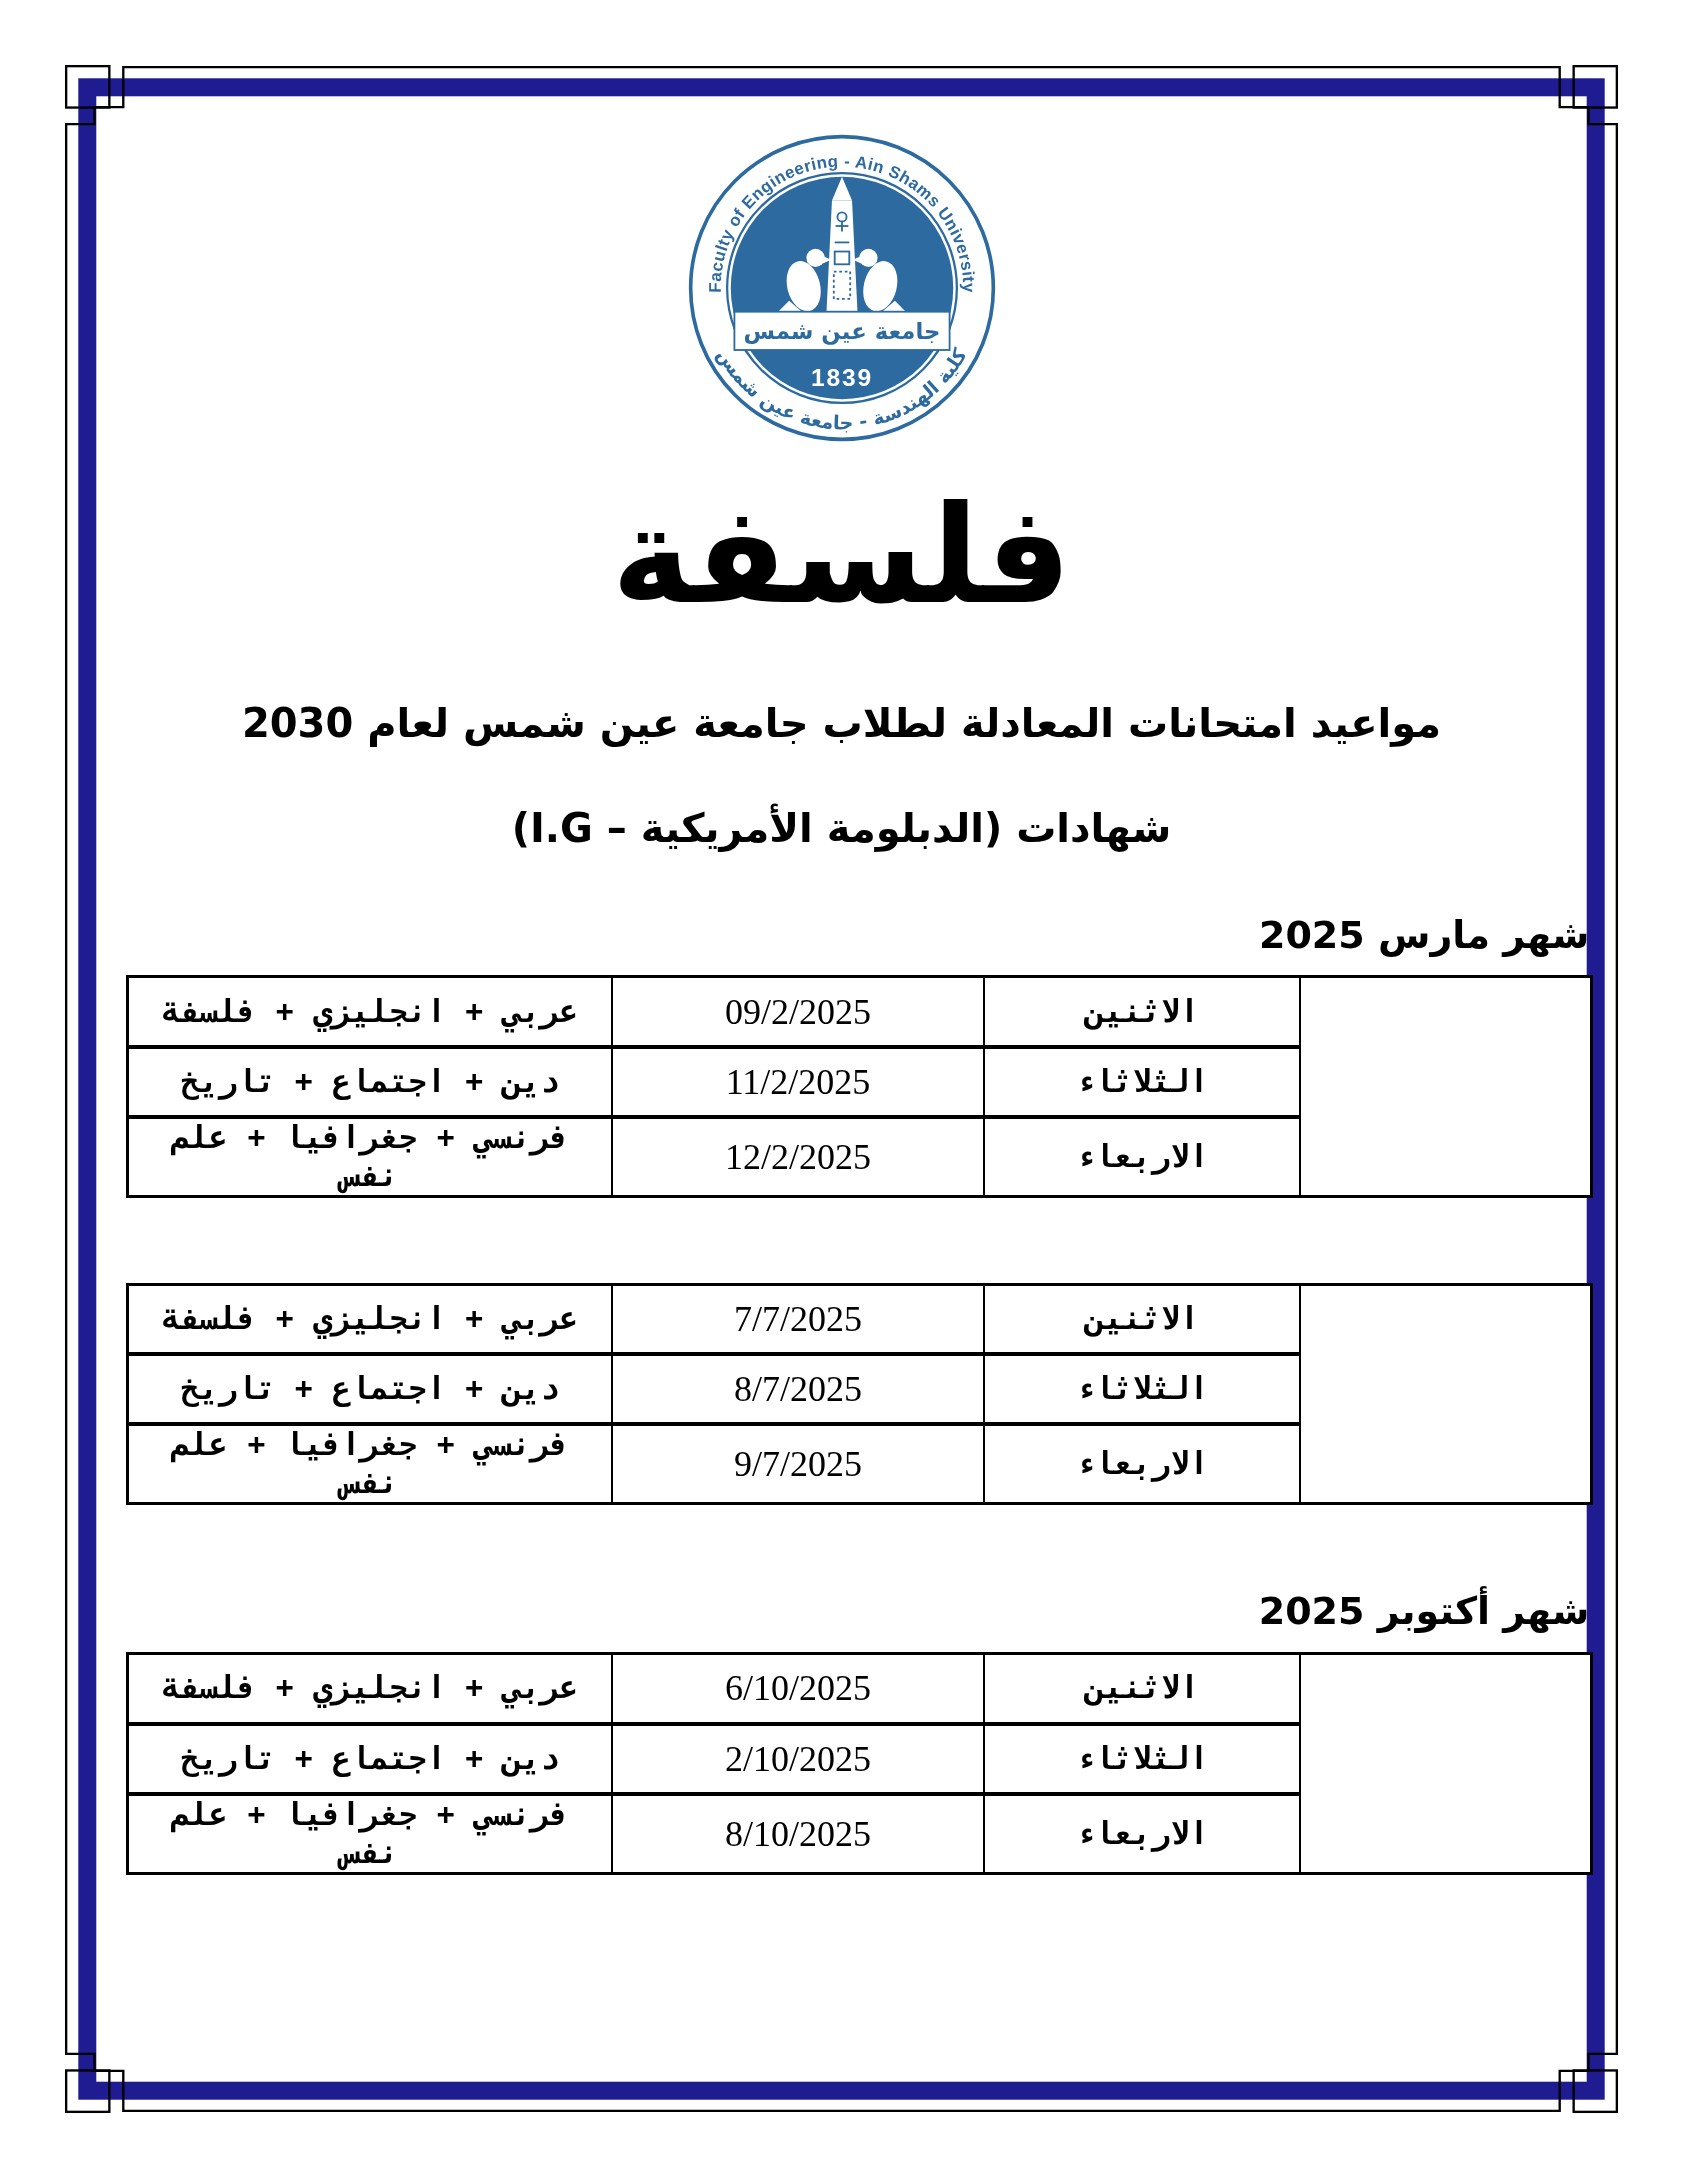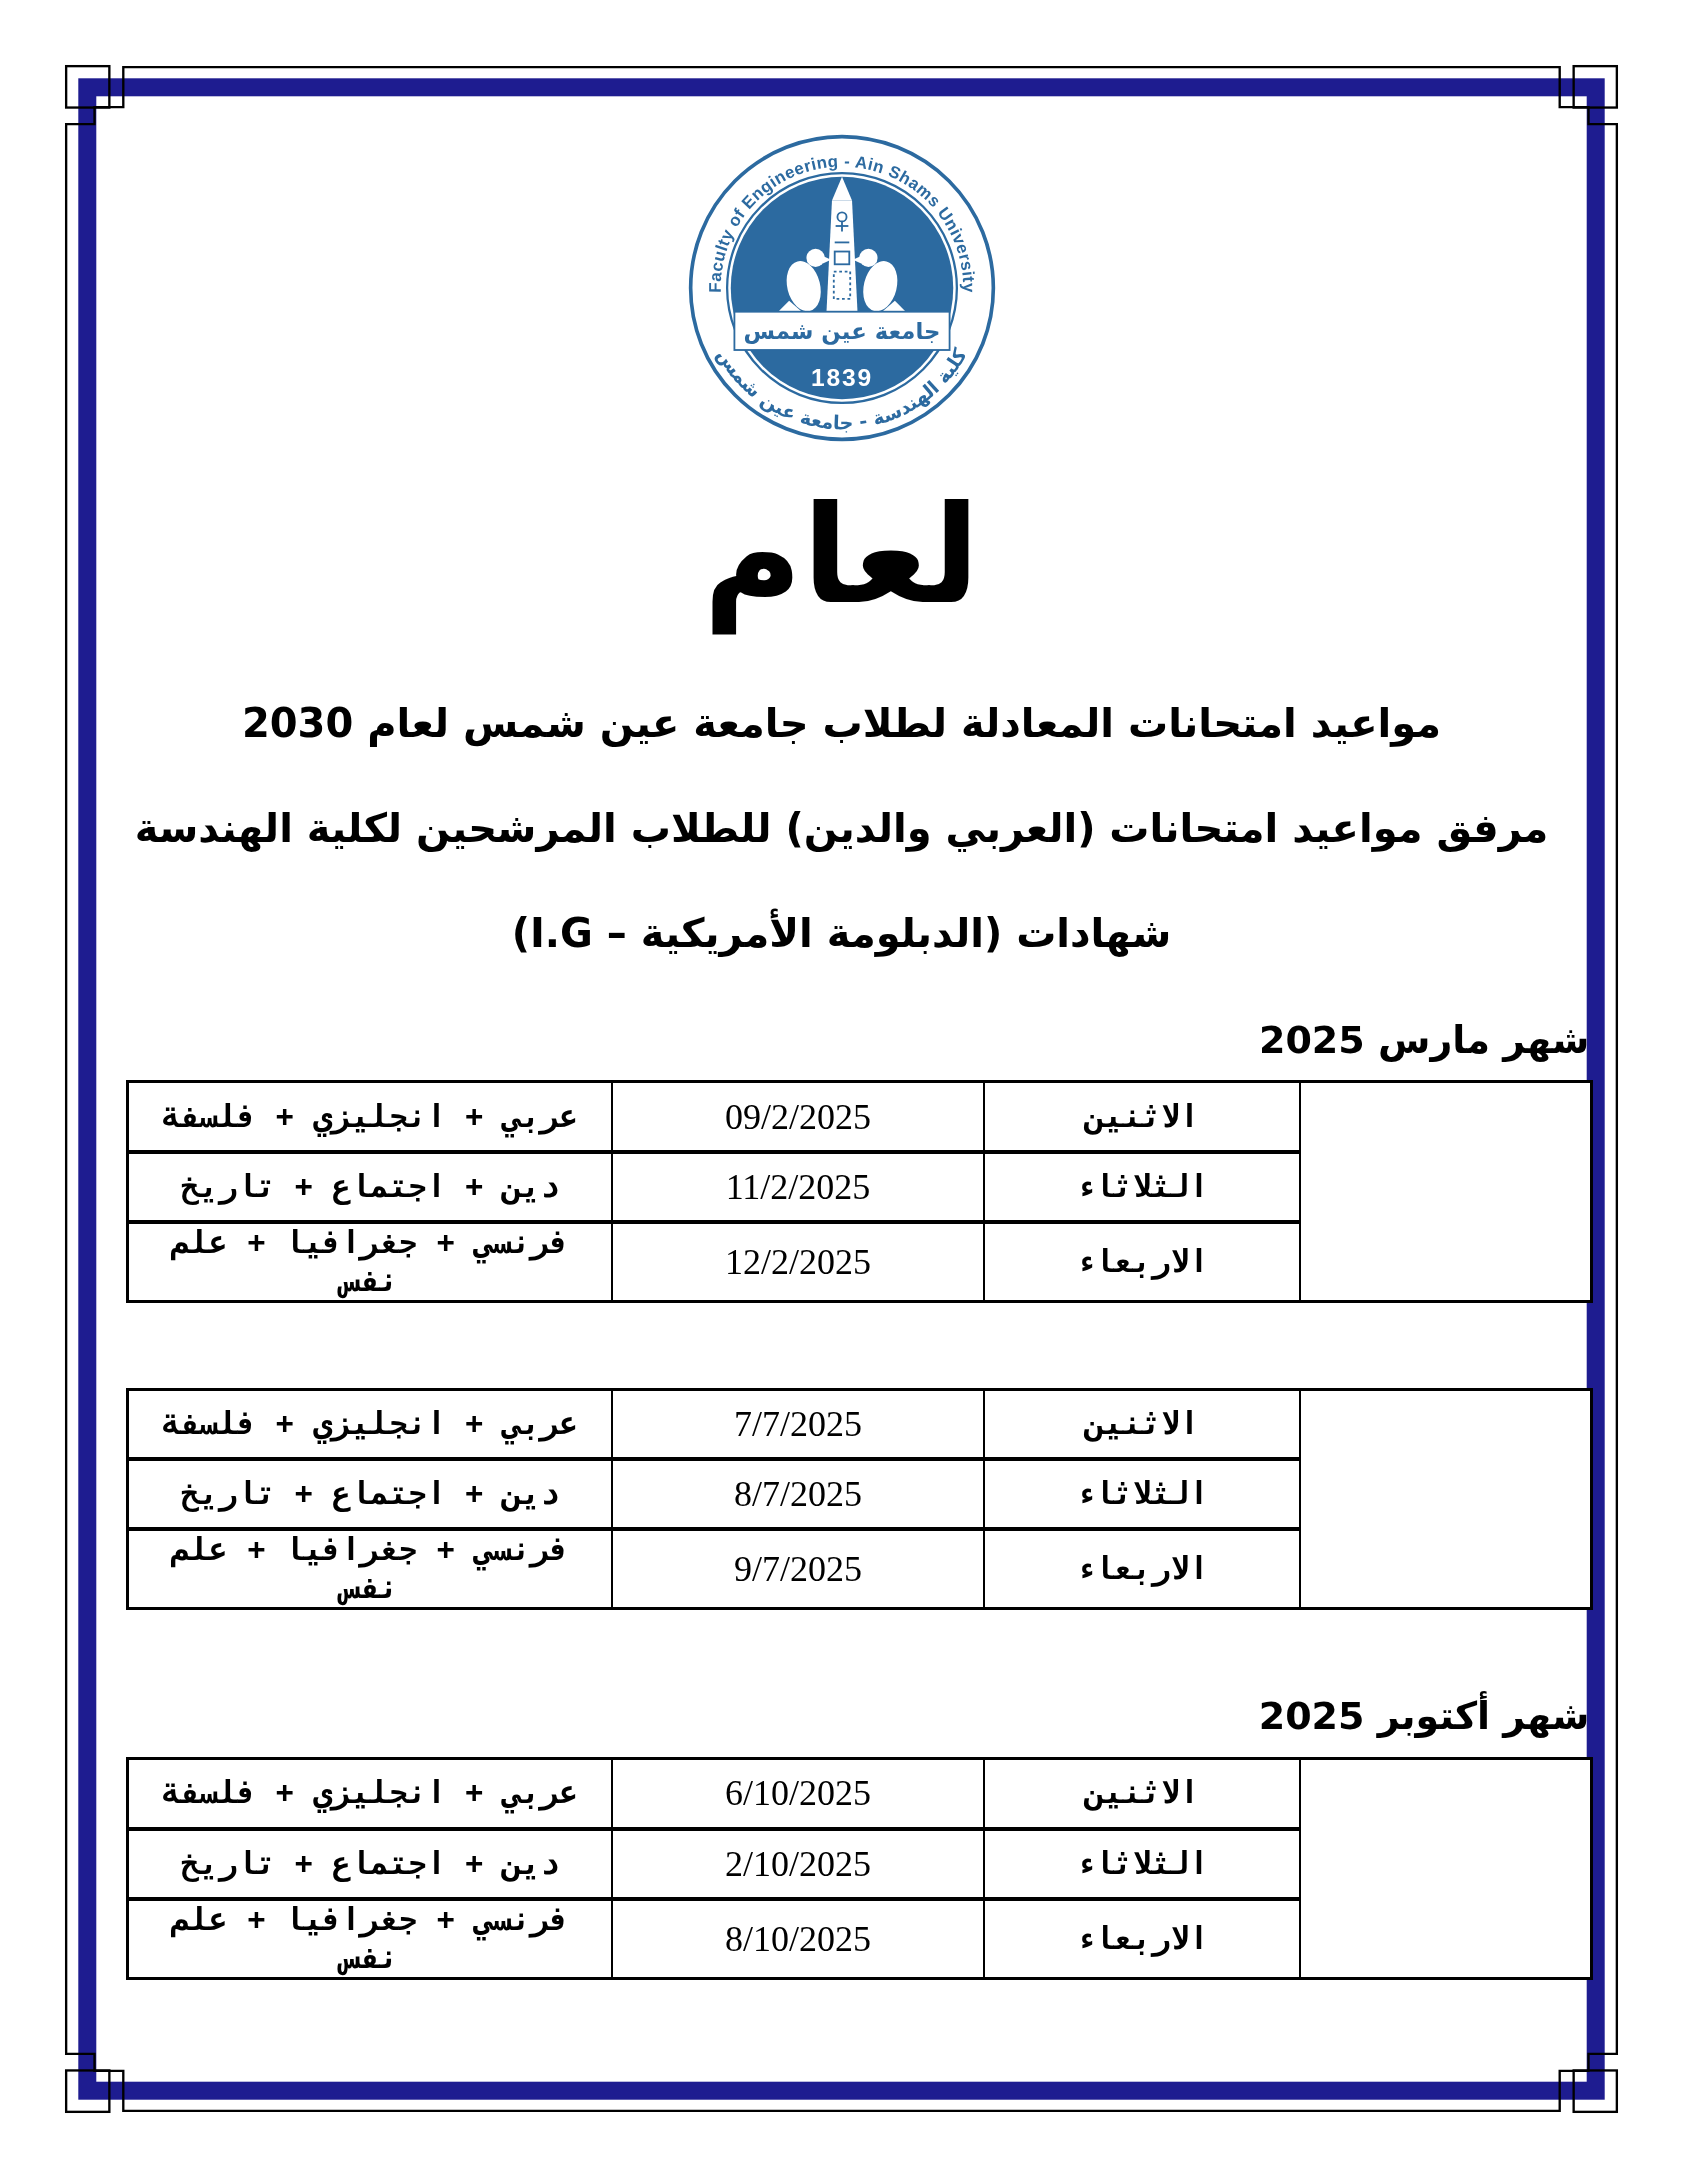--- a/index.html
+++ b/index.html
@@ -115,25 +115,24 @@
       </g>
 
       <g>
         <rect x="52" y="196" width="236" height="42" fill="#ffffff" style="stroke:var(--logo_blue,#2c6aa0)" stroke-width="2"></rect>
         <text x="170" y="226" text-anchor="middle" font-family="DejaVu Sans, sans-serif" font-size="25" font-weight="bold" style="fill:var(--logo_blue,#2c6aa0)">جامعة عين شمس</text>
       </g>
       <text x="170" y="278" text-anchor="middle" font-family="Liberation Sans, DejaVu Sans, sans-serif" font-size="27" font-weight="bold" fill="#ffffff" letter-spacing="2">1839</text>
     </svg>
   </div>
 
-  <h1 class="doc-title">لعام</h1>
+  <h1 class="doc-title">فلسفة</h1>
 
   <div class="intro">
     <p>مواعيد امتحانات المعادلة لطلاب جامعة عين شمس لعام 2030</p>
-    <p>مرفق مواعيد امتحانات (العربي والدين) للطلاب المرشحين لكلية الهندسة</p>
     <p>شهادات (الدبلومة الأمريكية – I.G)</p>
   </div>
 
   <section class="schedule-block first">
     <h2 class="month-heading">شهر مارس 2025</h2>
     <table class="schedule" dir="rtl">
       <colgroup>
         <col style="width:19.9%">
           <col style="width:21.6%">
           <col style="width:25.4%">

